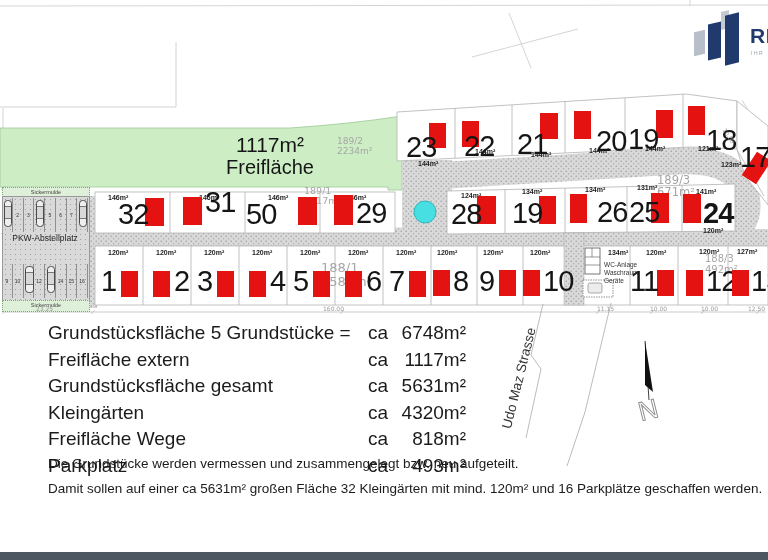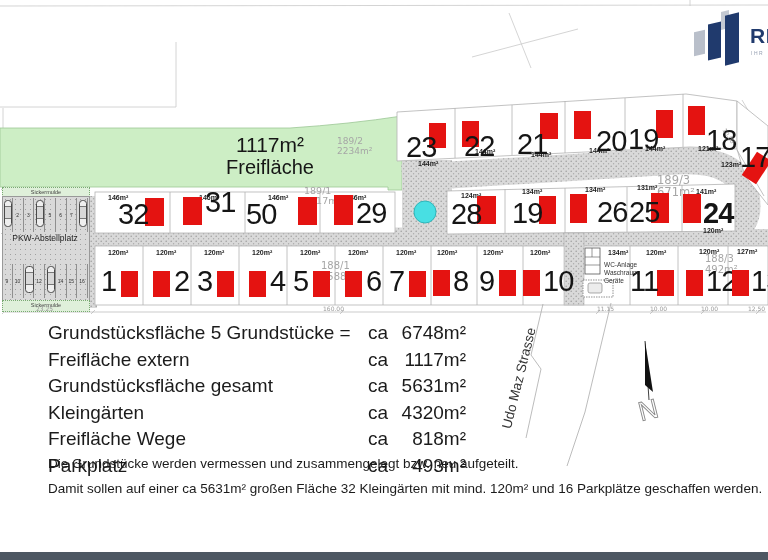--- a/index.html
+++ b/index.html
@@ -151,21 +151,21 @@
       <div class="">2234m²</div>
     </div>
     <div class="parcel" style="left: 304px; top: 186px; font-size: 9.5px;">
       <div class="">189/1</div>
       <div class="">1417m²</div>
     </div>
     <div class="parcel" style="left: 657px; top: 174px; font-size: 11.5px;">
       <div class="">189/3</div>
       <div class="">671m²</div>
     </div>
-    <div class="parcel" style="left: 321px; top: 261px; font-size: 10px;">
+    <div class="parcel" style="left: 321px; top: 261px; font-size: 13px;">
       <div class="">188/1</div>
       <div class="">1588m²</div>
     </div>
     <div class="parcel" style="left: 705px; top: 254px; font-size: 10px;">
       <div class="">188/3</div>
       <div class="">492m²</div>
     </div>
   </div>
 
 <div id="plots">

